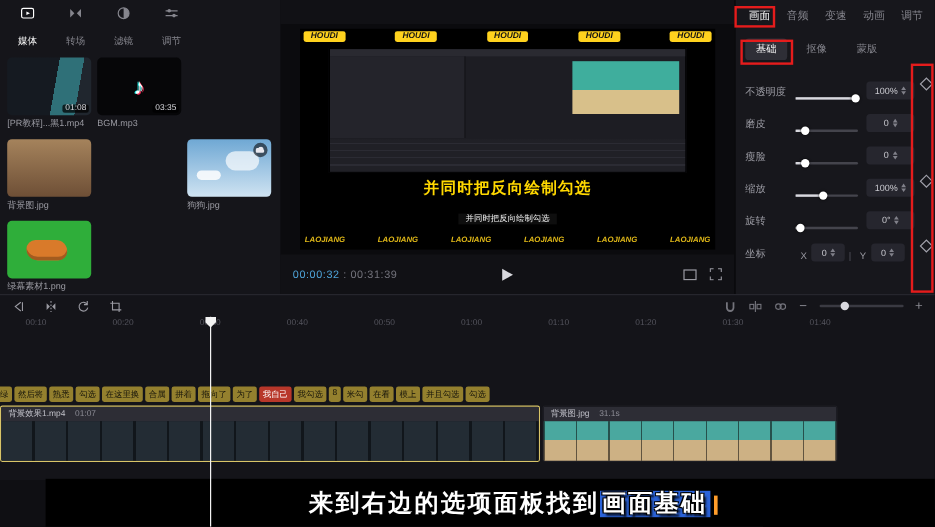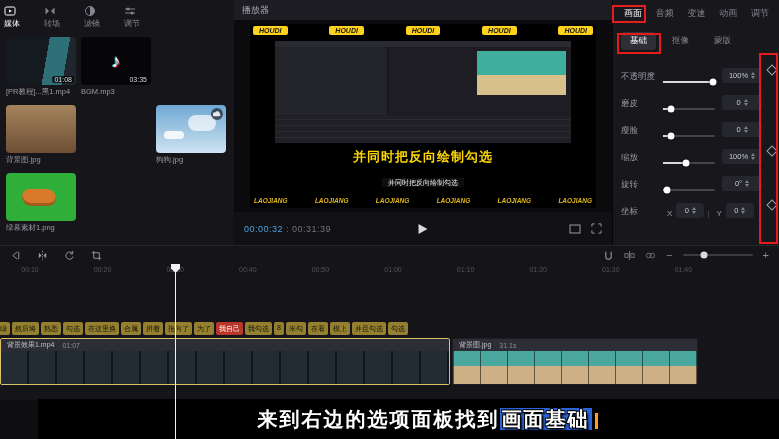--- a/index.html
+++ b/index.html
@@ -2,21 +2,21 @@
 <html><head>
 <meta charset="utf-8">
 <style>
   html,body { margin:0; padding:0; }
   body { width:779px; height:439px; background:#0c0c0f; font-family:"Liberation Sans",sans-serif; overflow:hidden; }
   .app { position:absolute; left:0; top:0; width:779px; height:439px; background:#0f0f13; color:#c8c8ce; overflow:hidden; }
 
   
   .media-panel { position:absolute; left:0; top:0; width:234px; height:245px; background:#15151a; border-right:1px solid #050507; }
   .media-toolbar { display:flex; gap:2px; padding:3px 4px 2px; }
-  .tool-item { width:38px; display:flex; flex-direction:column; gap:1px; color:#85858d; font-size:8px; cursor:pointer; padding:2px 0; }
+  .tool-item { width:38px; display:flex; flex-direction:column; align-items:center; gap:12px; color:#85858d; font-size:8px; cursor:pointer; padding:2px 0; }
   .tool-item.active { color:#ffffff; }
   .tool-icon svg { display:block; }
   .media-grid { display:grid; grid-template-columns:repeat(3,70px); gap:8px 5px; padding:4px 6px; }
   .thumb { width:70px; height:48px; border-radius:4px; position:relative; overflow:hidden; background:#333; }
   .t1 { background:linear-gradient(100deg,#151a21 56%,#2f7078 56%,#2f7078 82%,#20262e 82%); }
   .t2 { background:#060608; display:flex; align-items:center; justify-content:center; }
   .t3 { background:linear-gradient(180deg,#a5835c,#6e4f36); }
   .t4 { background:linear-gradient(180deg,#efe2da 30%,#d9c4b8 60%,#b58f84); }
   .t5 { background:linear-gradient(180deg,#6fa8d4,#cfe3f2); }
   .t6 { background:#2fae3a; }
@@ -206,23 +206,20 @@
         <div class="thumb t6">
           <span class="tiger"></span>
 
         </div>
         <div class="media-name">绿幕素材1.png</div>
       </div>
     </div>
   </aside>
 
   <section class="player-panel">
-    <div class="player-header">
-      <span>播放器</span>
-    </div>
     <div class="video-area">
       <div class="video-frame">
         <div class="wm-row">
             <span class="wm-badge">HOUDI</span>
             <span class="wm-badge">HOUDI</span>
             <span class="wm-badge">HOUDI</span>
             <span class="wm-badge">HOUDI</span>
             <span class="wm-badge">HOUDI</span>
           </div>
         <div class="mini-editor">

